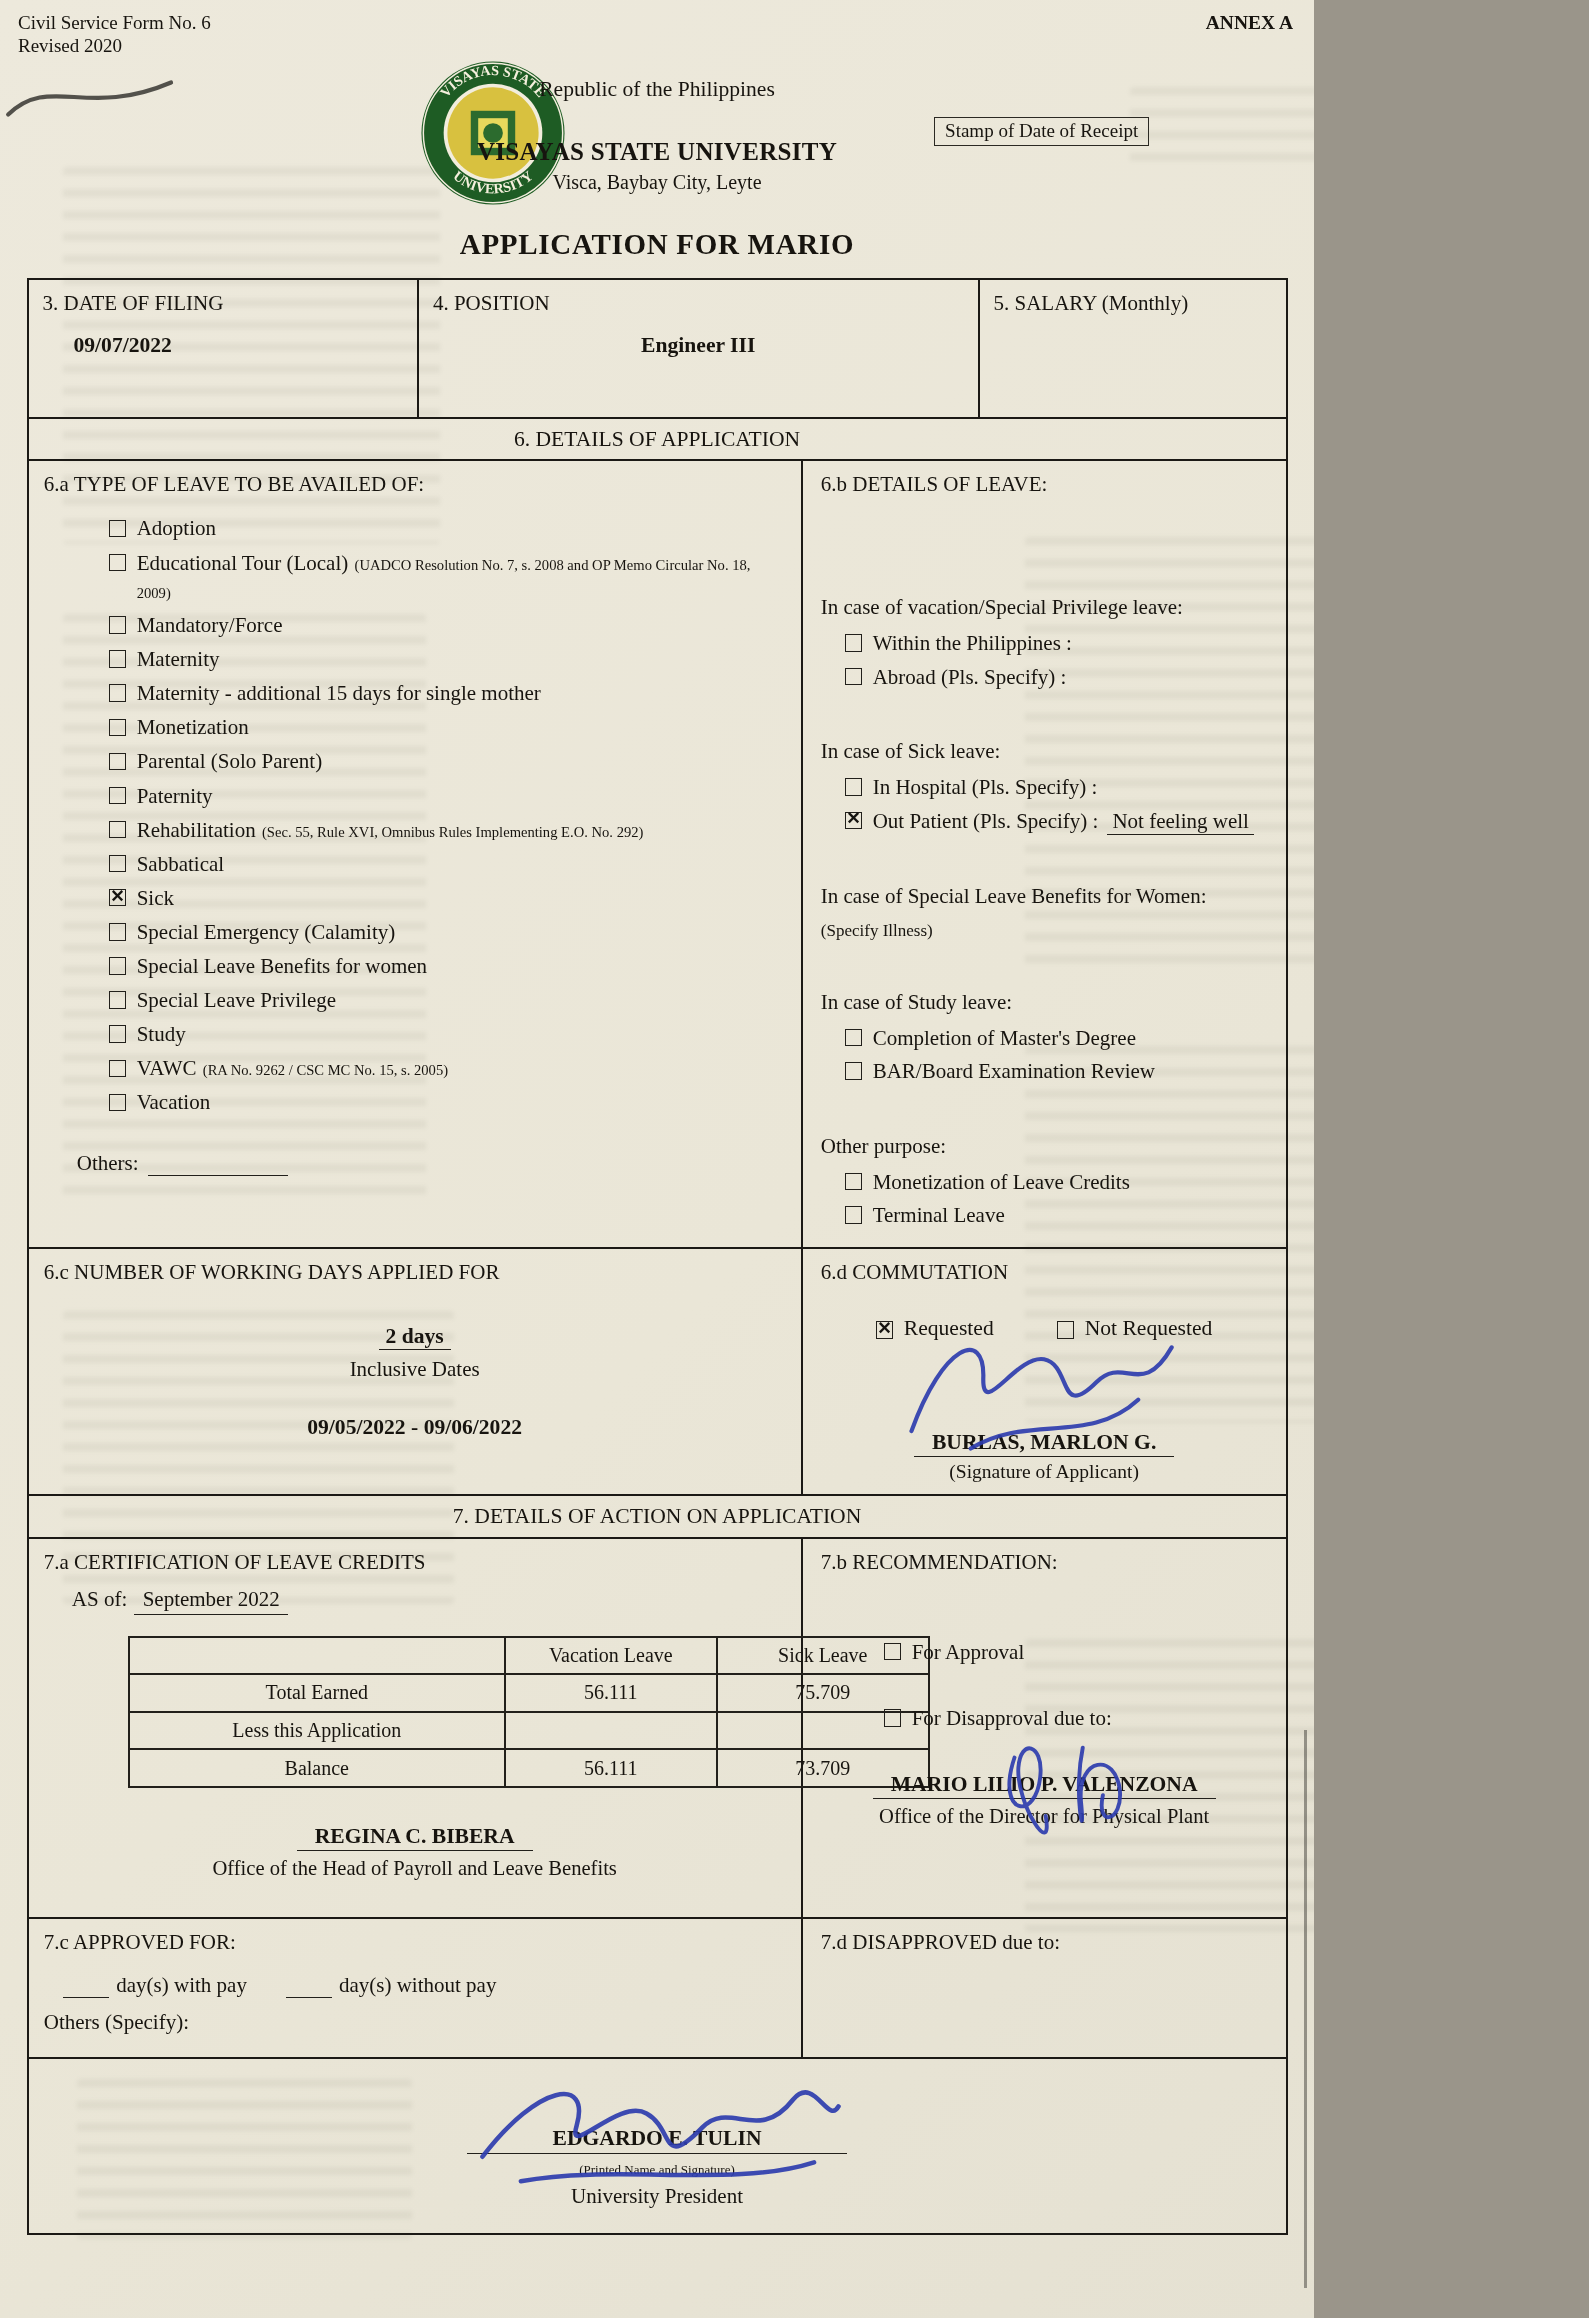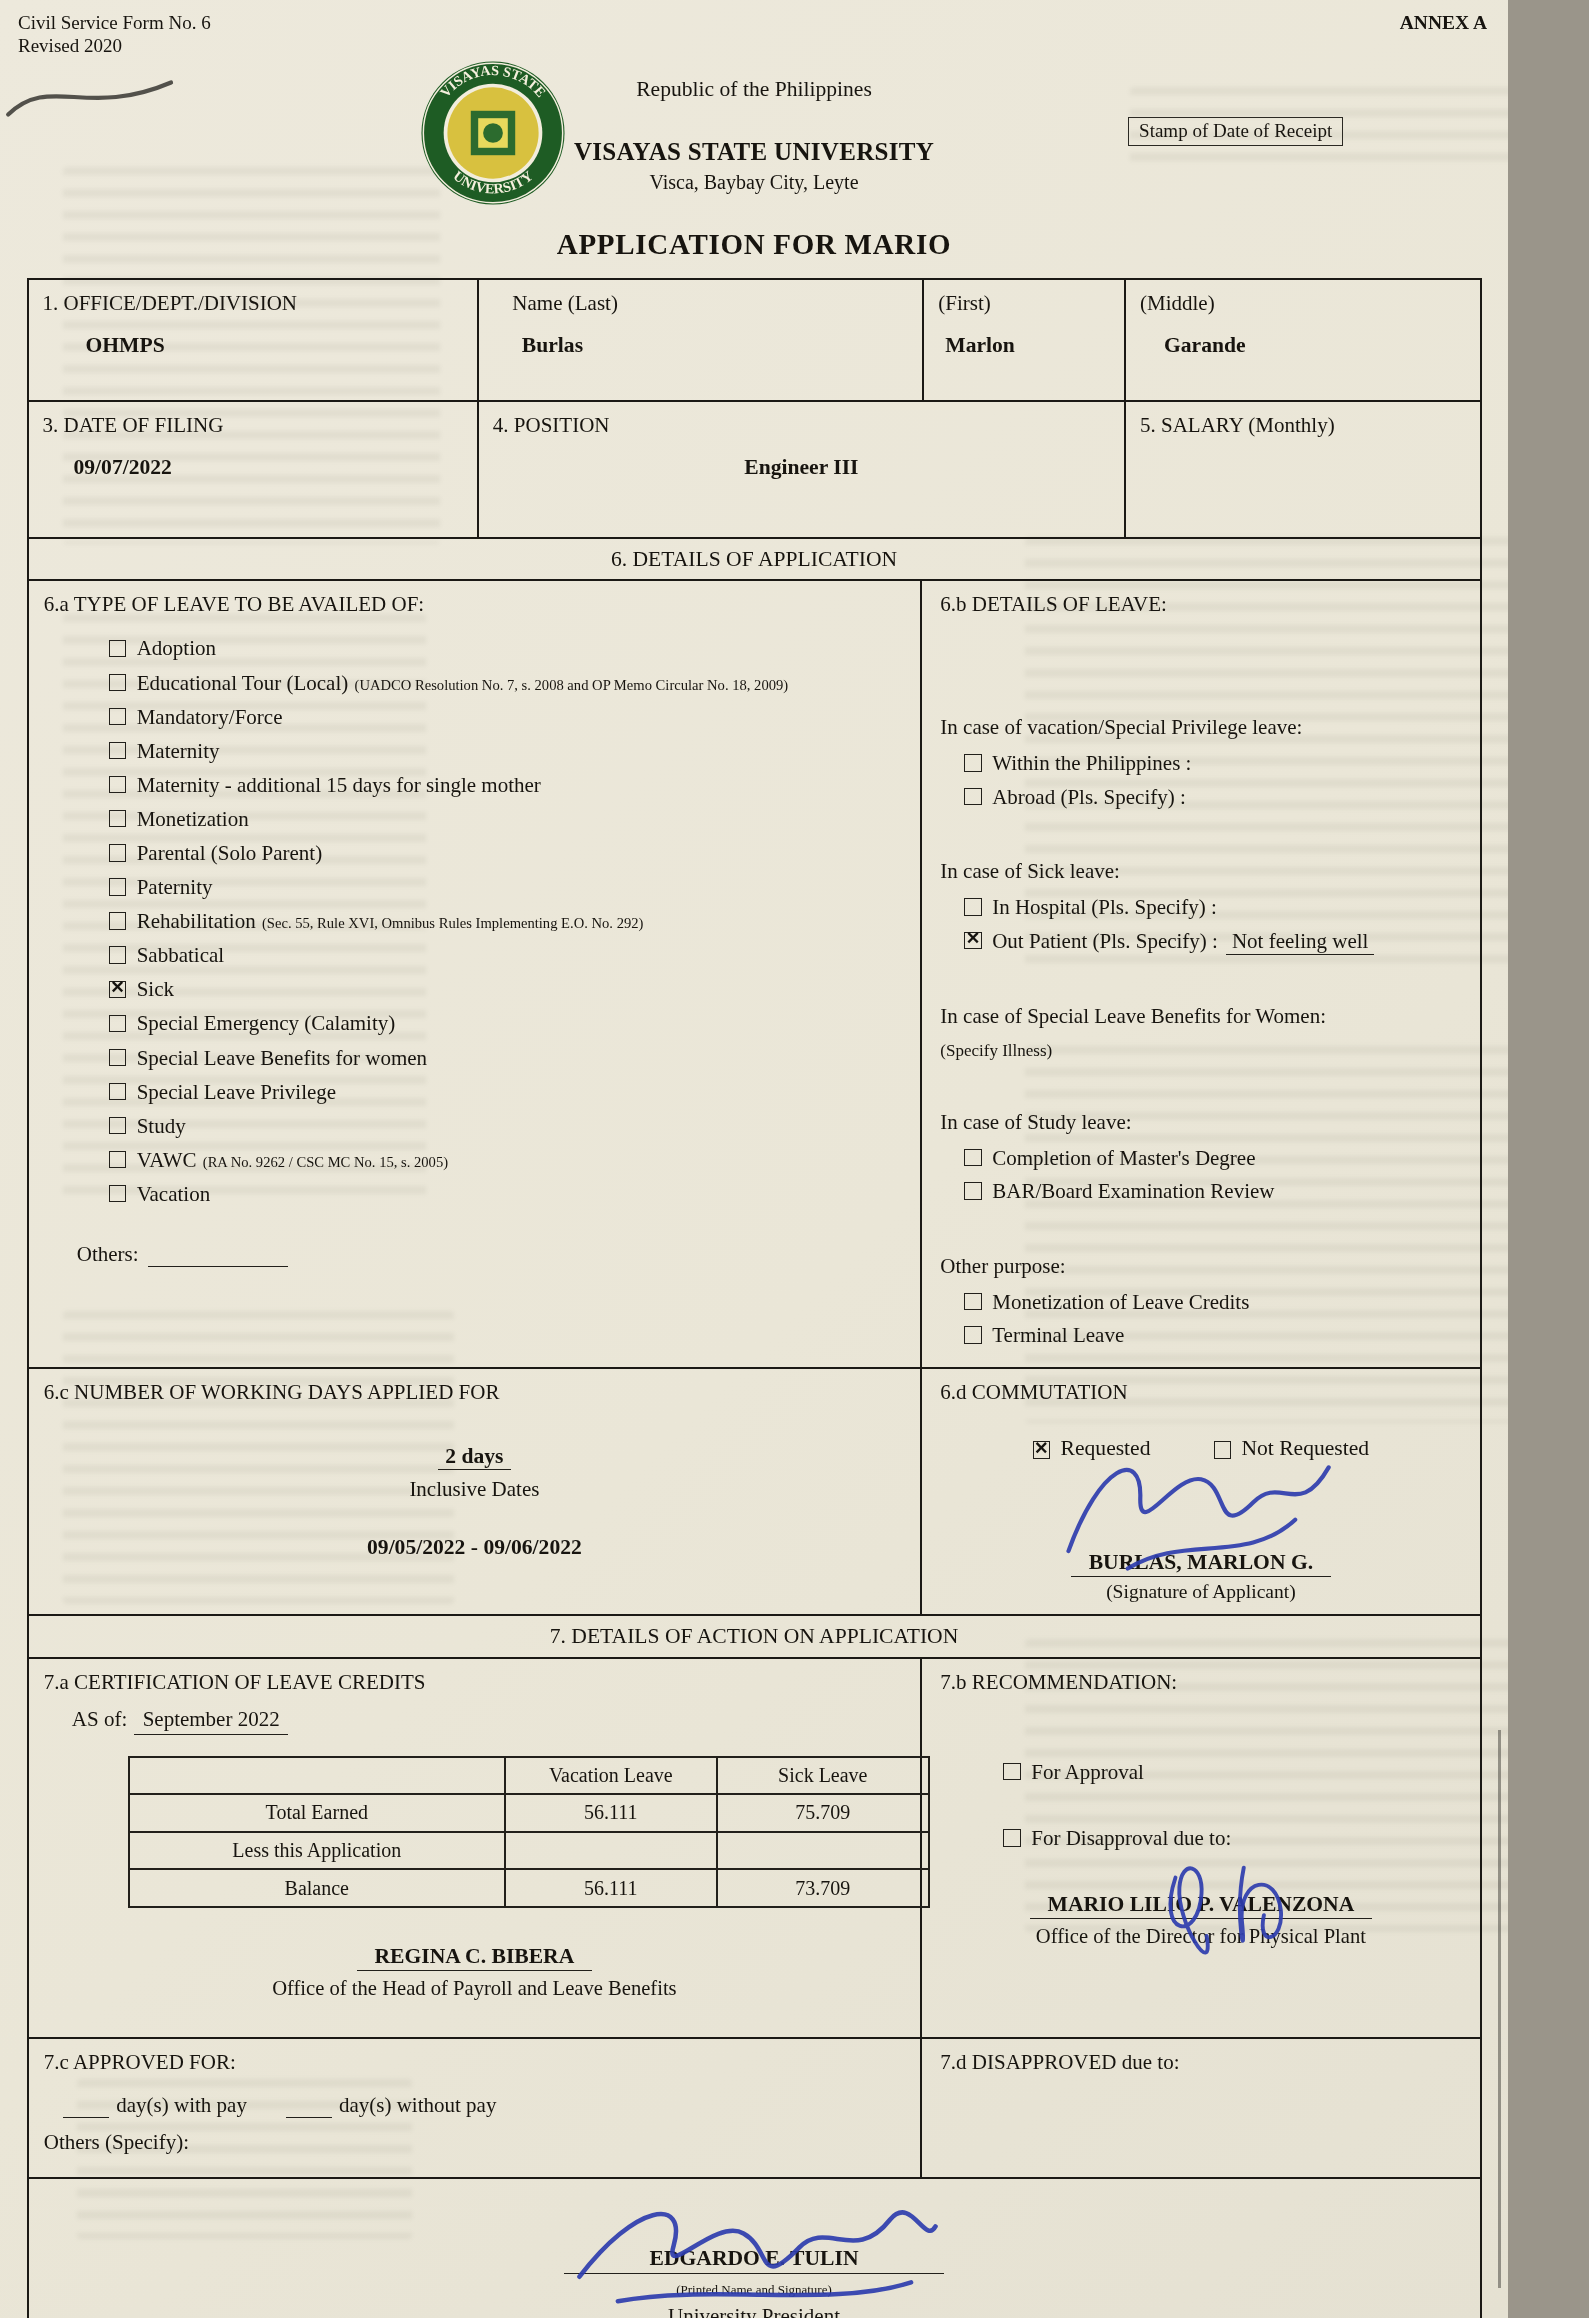--- a/index.html
+++ b/index.html
@@ -1,18 +1,18 @@
 <!DOCTYPE html>
 <html style="font-size:11px"><head>
 <meta charset="utf-8">
 <style>
   *{margin:0;padding:0;box-sizing:border-box;}
   html,body{background:#9a958a;}
   .page{
-    position:relative; width:1508px; height:2319px; overflow:hidden; isolation:isolate;
+    position:relative; width:1314px; height:2319px; overflow:hidden; isolation:isolate;
     background:linear-gradient(135deg,#ede9dc 0%,#eae6d7 55%,#e5e1d2 100%);
     font-family:"Liberation Serif","DejaVu Serif",serif; color:#17140f;
   }
   
   .ghost{position:absolute;z-index:-1;pointer-events:none;opacity:.5;filter:blur(2.1px);border-radius:4.2px;
     background:repeating-linear-gradient(180deg,rgba(112,112,95,.17) 0 7.7px,rgba(0,0,0,0) 7.7px 22px);}
   .edge-line{position:absolute;right:7px;top:1730px;height:558px;width:3.5px;background:#3f3e37;opacity:.5;z-index:3;}
   .pen-swoosh{position:absolute;left:4.2px;top:67px;z-index:2;}
   
   .corner{display:flex;justify-content:space-between;padding:11px 21px 0 18px;font-size:19px;line-height:1.22;}
@@ -157,38 +157,20 @@
       <div class="university">VISAYAS STATE UNIVERSITY</div>
       <div class="address">Visca, Baybay City, Leyte</div>
     </div>
     <div class="stamp-box">Stamp of Date of Receipt</div>
   </div>
 
   <div class="form-title">APPLICATION FOR MARIO</div>
 
   <div class="frame">
 
-    <div class="row row-ab cells g4">
-      <div class="cell">
-        <div class="lbl">1. OFFICE/DEPT./DIVISION</div>
-        <div class="val v-office">OHMPS</div>
-      </div>
-      <div class="cell bl">
-        <div class="lbl ind">Name (Last)</div>
-        <div class="val v-last">Burlas</div>
-      </div>
-      <div class="cell bl">
-        <div class="lbl">(First)</div>
-        <div class="val v-first">Marlon</div>
-      </div>
-      <div class="cell bl">
-        <div class="lbl">(Middle)</div>
-        <div class="val v-middle">Garande</div>
-      </div>
-    </div>
 
     <div class="row row-cd cells g3">
       <div class="cell">
         <div class="lbl">3. DATE OF FILING</div>
         <div class="val v-date">09/07/2022</div>
       </div>
       <div class="cell bl">
         <div class="lbl">4. POSITION</div>
         <div class="val v-pos">Engineer III</div>
       </div>

